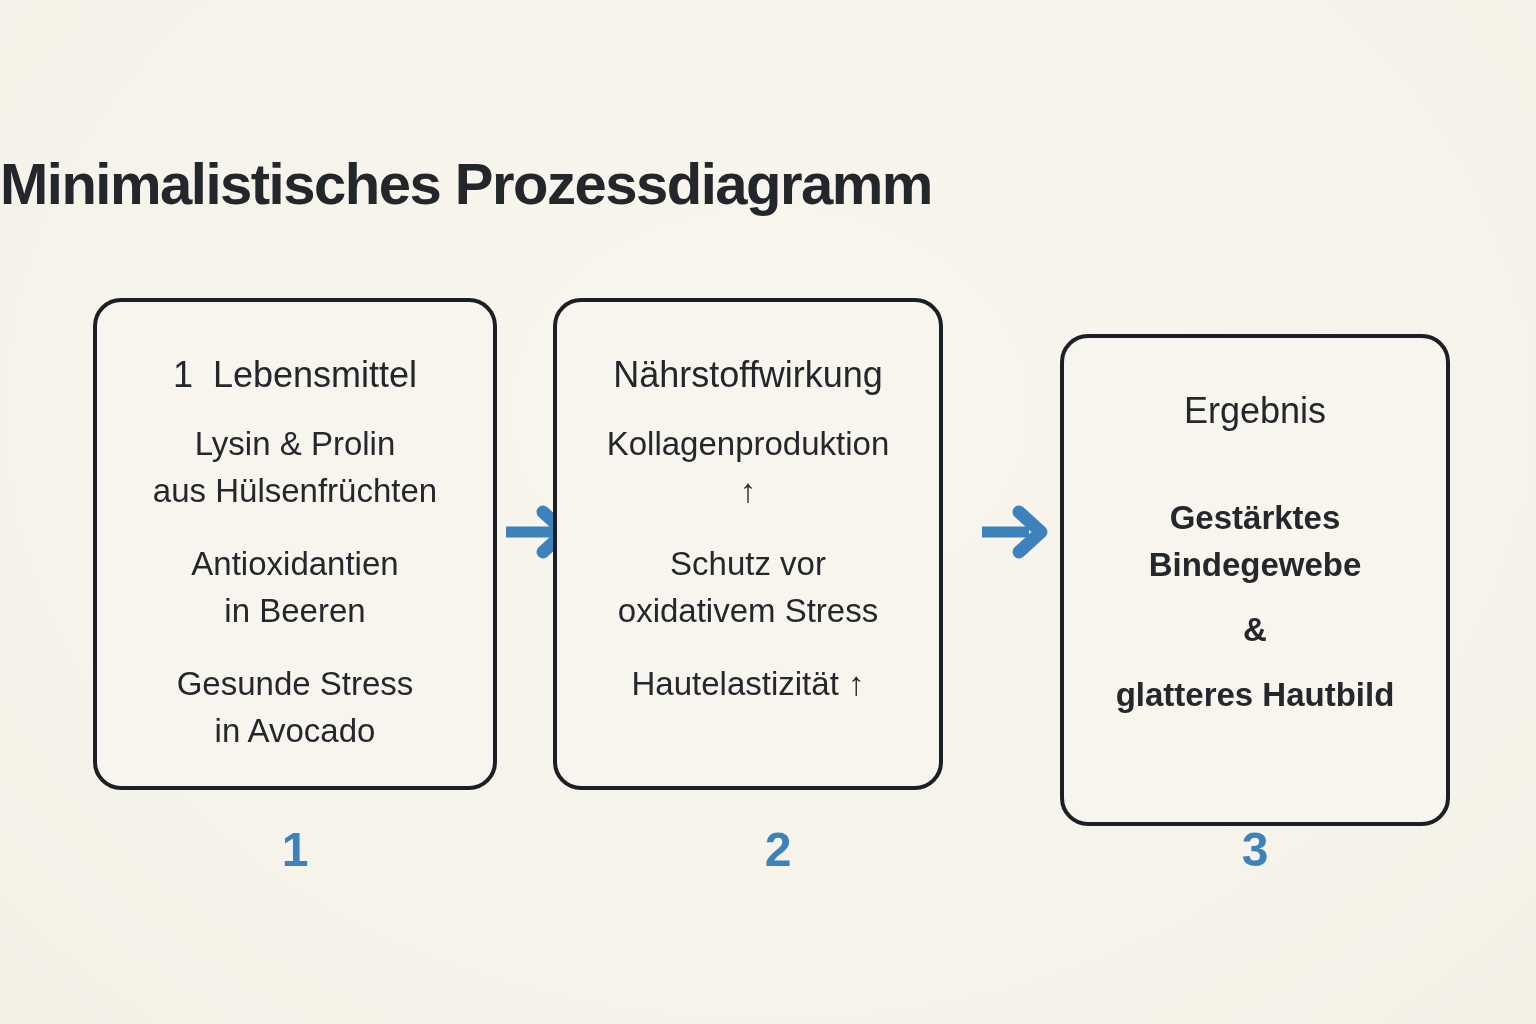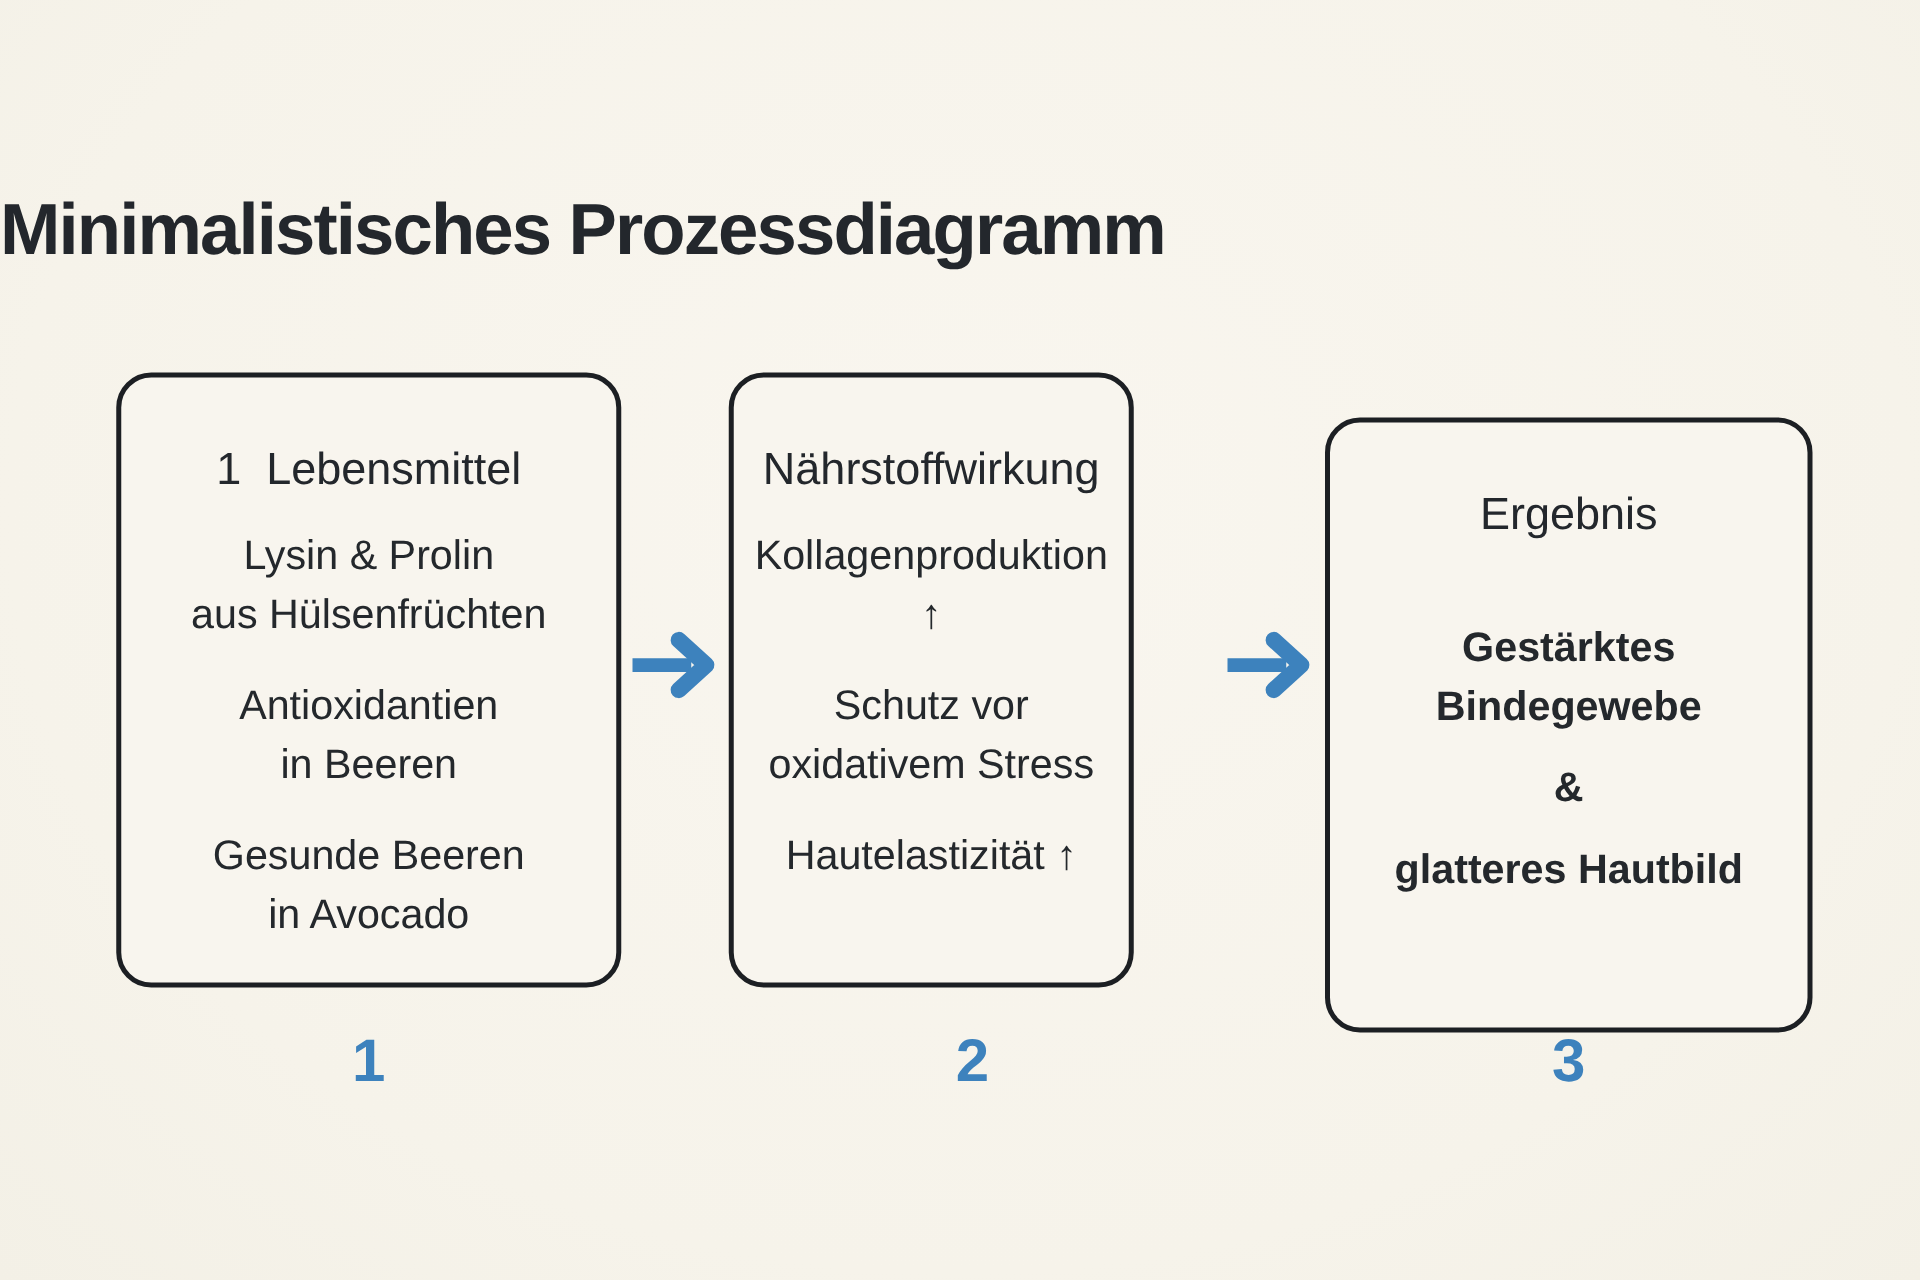--- a/index.html
+++ b/index.html
@@ -29,21 +29,21 @@
     position: absolute;
     top: 298px;
     height: 492px;
     background: #f8f5ee;
     border: 4px solid #1c1f23;
     border-radius: 28px;
     text-align: center;
     padding-top: 52px;
   }
   .box-1 { left: 93px;  width: 404px; }
-  .box-2 { left: 583px; width: 324px; }
+  .box-2 { left: 553px; width: 390px; }
   .box-3 { left: 1060px; width: 390px; margin-top: 36px; }
   .box-header {
     font-size: 36px;
     font-weight: 400;
     color: #23272c;
     white-space: pre-wrap;
   }
   .box-content { margin-top: 24px; }
   .box-3 .box-content { margin-top: 62px; }
   .para { margin-top: 26px; }
@@ -85,21 +85,21 @@
     <div class="box-content">
       <div class="para">
         <div class="line">Lysin &amp; Prolin</div>
         <div class="line">aus Hülsenfrüchten</div>
       </div>
       <div class="para">
         <div class="line">Antioxidantien</div>
         <div class="line">in Beeren</div>
       </div>
       <div class="para">
-        <div class="line">Gesunde Beeren</div>
+        <div class="line">Gesunde Stress</div>
         <div class="line">in Avocado</div>
       </div>
     </div>
   </div>
 
   <svg class="arrow arrow-1" width="74" height="58" viewBox="0 0 74 58">
     <path d="M3 29 H 50" stroke-width="11" fill="none" stroke="#3d82bd"></path>
     <path d="M40 9 L62 29 L40 49" stroke-width="13" fill="none" stroke-linecap="round" stroke-linejoin="round" stroke="#3d82bd"></path>
   </svg>
 

